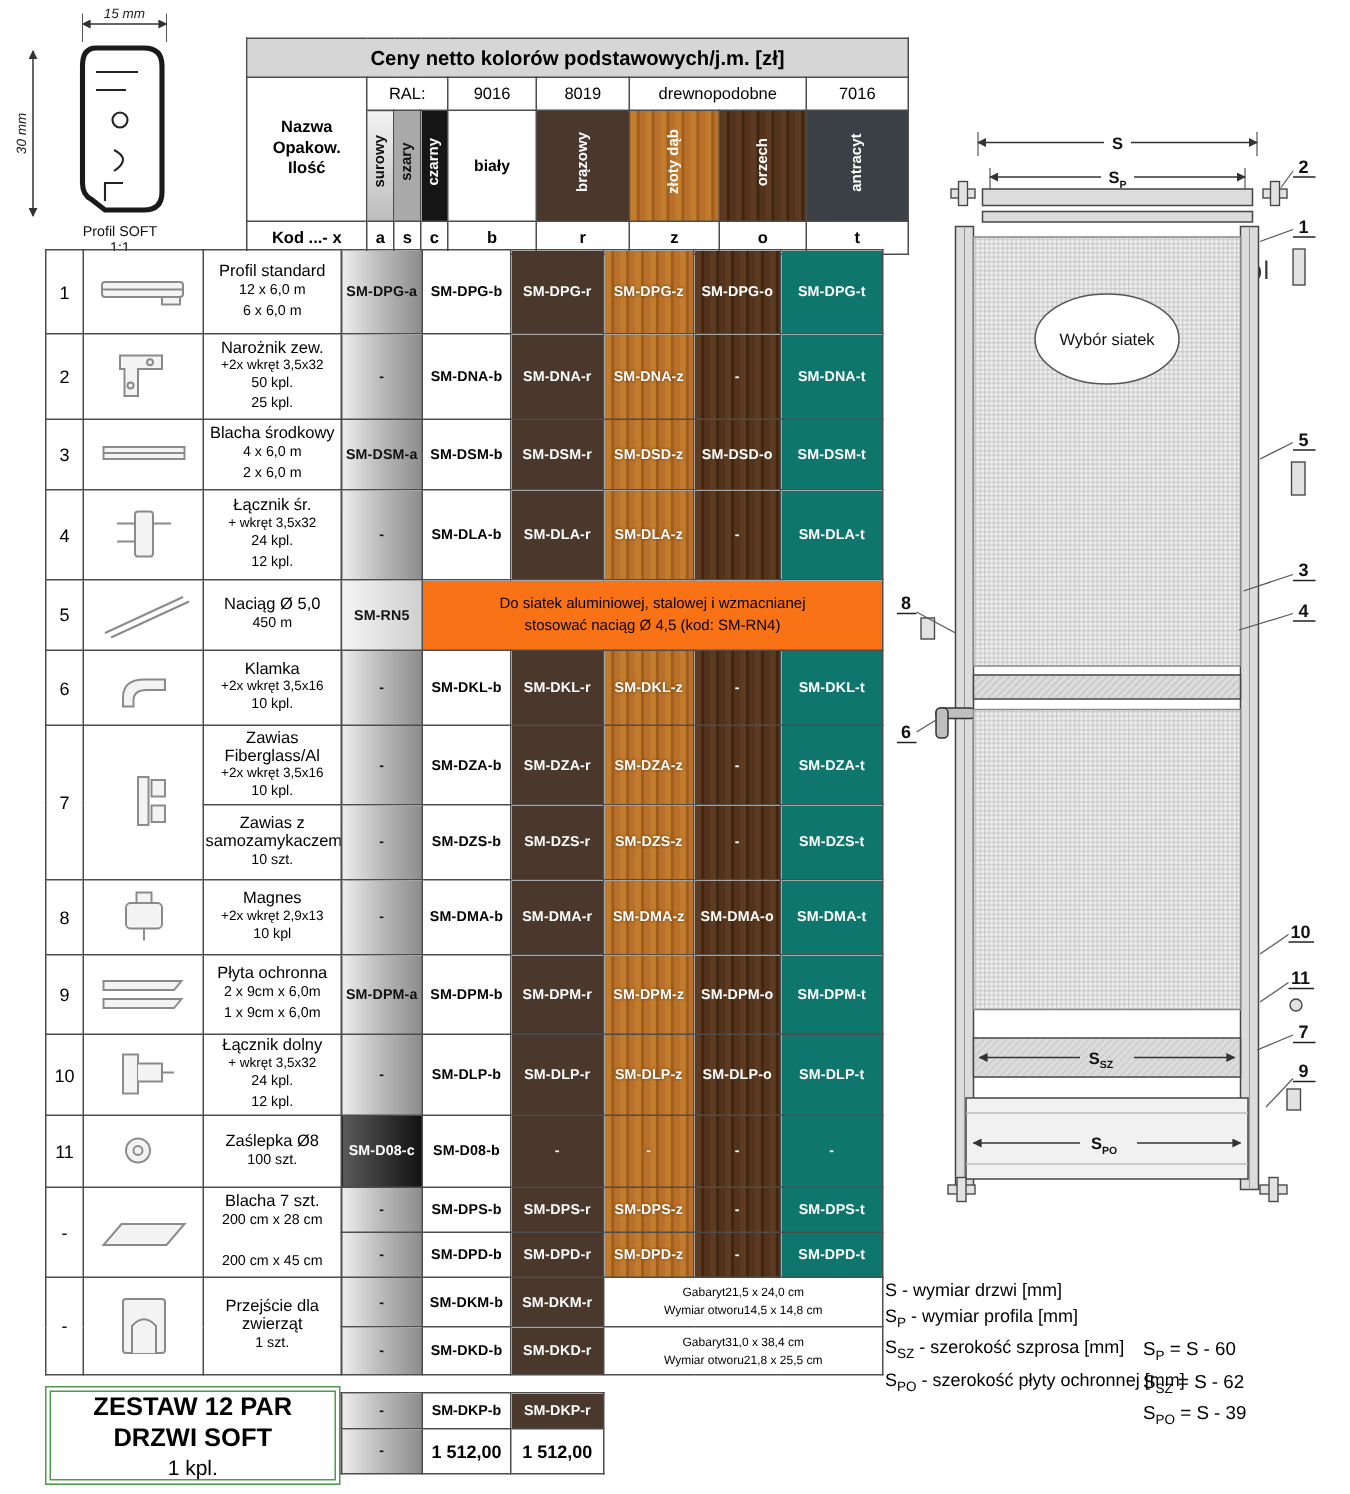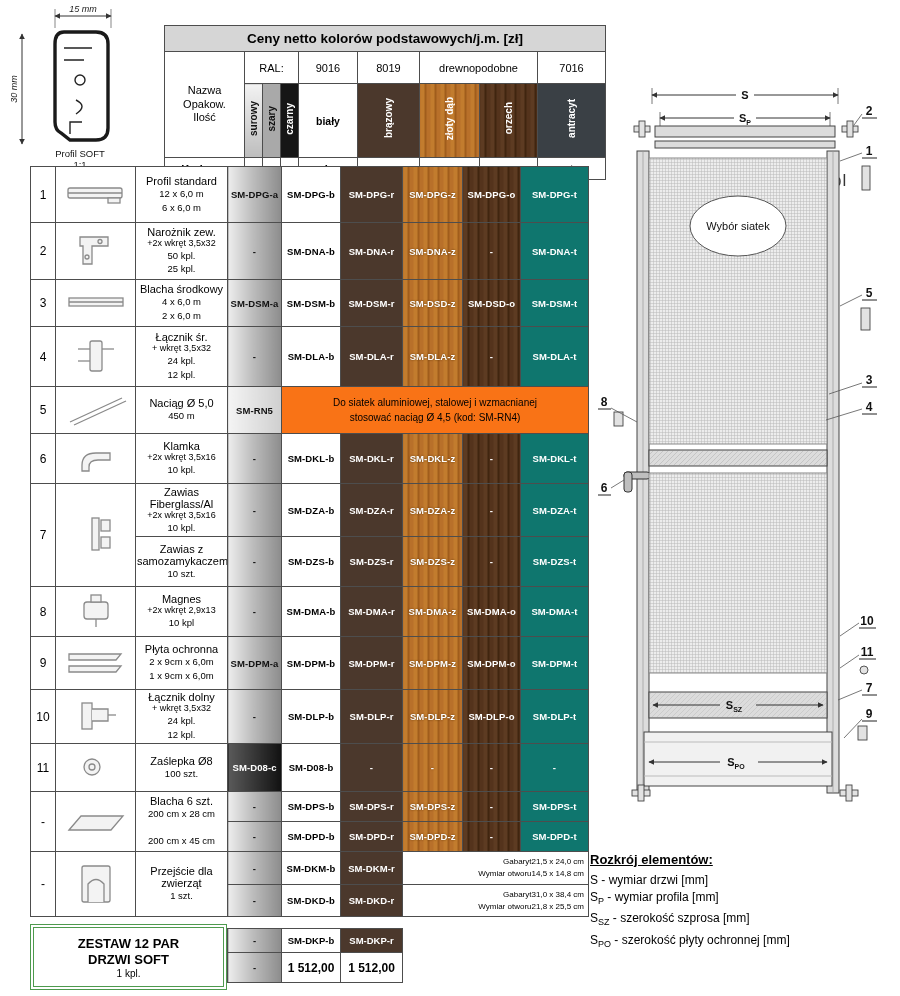--- a/index.html
+++ b/index.html
@@ -4,22 +4,22 @@
 <style>
   *{margin:0;padding:0;box-sizing:border-box}
   body{width:900px;height:996px;position:relative;background:#fff;color:#000;
        font-family:"Liberation Sans",sans-serif;overflow:hidden}
   table{border-collapse:collapse;table-layout:fixed}
   td{border:1px solid #4d4d4d;text-align:center;vertical-align:middle;padding:1px;overflow:hidden}
 
   
   #header-table{position:absolute;left:164px;top:25px;width:441px}
   #header-table .h-title td{background:#d6d6d6;font-weight:bold;font-size:13.5px;height:26px}
-  #header-table .h-ral td{font-size:11px;height:32px;background:#fff}
-  #header-table .h-name{background:#fff;font-weight:normal;font-size:12px;line-height:1.25}
+  #header-table .h-ral td{font-size:11px;height:22px;background:#fff}
+  #header-table .h-name{background:#fff;font-weight:bold;font-size:12px;line-height:1.25}
   #header-table .h-colors td{height:74px}
   .vert{writing-mode:vertical-rl;transform:rotate(180deg);font-size:10px;font-weight:bold;line-height:1;display:inline-block}
   #header-table .h-kod td{font-size:11px;font-weight:bold;height:22px;background:#fff}
   .sw-a{background:linear-gradient(180deg,#f2f2f2,#bdbdbd);color:#111}
   .sw-s{background:#a9a9a9;color:#111}
   .sw-c{background:#161616;color:#fff}
   .sw-b{background:#fff;color:#000;font-weight:bold;font-size:10.5px}
   .sw-r{background:#4b382c;color:#fff}
   .sw-z{background:repeating-linear-gradient(90deg,#c27c2e 0 4px,#a05d1c 4px 6px,#b8702a 6px 10px);color:#fff}
   .sw-o{background:repeating-linear-gradient(90deg,#5d3b22 0 4px,#40250f 4px 6px,#54331c 6px 10px);color:#fff}
@@ -39,28 +39,28 @@
   .c-b{background:#fff;color:#000}
   .c-r{background:#4b382c;color:#fff}
   .c-z{background:repeating-linear-gradient(90deg,#c27c2e 0 4px,#a05d1c 4px 6px,#b8702a 6px 10px);color:#fff;text-shadow:0 0 2px #5e3708}
   .c-o{background:repeating-linear-gradient(90deg,#5d3b22 0 4px,#40250f 4px 6px,#54331c 6px 10px);color:#fff}
   .c-t{background:#0f766e;color:#fff}
   .c-asc{background:linear-gradient(90deg,#ededed,#bdbdbd 45%,#8c8c8c);color:#111}
   .c-asc.dark{background:linear-gradient(90deg,#5a5a5a,#111);color:#fff}
   .c-asc.light{background:linear-gradient(90deg,#f4f4f4,#cfcfcf);color:#111}
   td.note{background:#f97316;font-size:10px;line-height:1.5}
   td.note2{background:#fff;font-size:8px;padding:1px 4px}
-  td.note2 .pair{display:flex;justify-content:flex-end;line-height:1.5}
+  td.note2 .pair{display:flex;justify-content:center;line-height:1.5}
 
   
   #zestaw-box{position:absolute;left:30px;top:924px;width:197px;height:66px;
       border:1px solid #4e9a4e;box-shadow:inset 0 0 0 2px #fff,inset 0 0 0 3px #4e9a4e;
       display:flex;flex-direction:column;align-items:center;justify-content:center;gap:1px}
-  #zestaw-box .z1,#zestaw-box .z2{font-size:13px;font-weight:bold}
-  #zestaw-box .z3{font-size:10px}
+  #zestaw-box .z1,#zestaw-box .z2{font-size:17px;font-weight:bold}
+  #zestaw-box .z3{font-size:14px}
   #zestaw-table{position:absolute;left:227px;top:928px;width:175px}
   #zestaw-table td{font-size:9.5px;font-weight:bold}
   #zestaw-table td.price{font-size:12px;background:#fff;color:#000}
 
   
   #profile-svg{position:absolute;left:8px;top:4px}
   #profile-svg .dim{stroke:#333;stroke-width:1}
   #profile-svg .thin{stroke:#555;stroke-width:.7}
   #profile-svg text{font-family:"Liberation Sans",sans-serif}
   .dimlabel{font-size:9px;font-style:italic;fill:#222;text-anchor:middle}
@@ -418,21 +418,21 @@
         <td class="code c-t">-</td>
       </tr>
       <tr style="height: 30px;">
         <td class="num" rowspan="2">-</td>
         <td class="img" rowspan="2">
           <svg class="sketch" viewBox="0 0 64 44" width="64" height="44">
             <path d="M5 30l12-14h42L47 30z"></path>
           </svg>
         </td>
         <td class="name" rowspan="2">
-          <div class="nm-title">Blacha 6 szt.</div>
+          <div class="nm-title">Blacha 7 szt.</div>
           <div class="nm-qty">200 cm x 28 cm</div>
           <div class="nm-qty">&nbsp;</div>
           <div class="nm-qty">200 cm x 45 cm</div>
         </td>
         <td class="code c-asc">-</td>
         <td class="code c-b">SM-DPS-b</td>
         <td class="code c-r">SM-DPS-r</td>
         <td class="code c-z">SM-DPS-z</td>
         <td class="code c-o">-</td>
         <td class="code c-t">SM-DPS-t</td>
@@ -633,26 +633,30 @@
       <line class="leader" x1="266" y1="612" x2="242" y2="622"></line>
     </g>
   <g>
       <text class="callout" x="273" y="640">9</text>
       <line class="uline" x1="266" y1="643" x2="281" y2="643"></line>
       <line class="leader" x1="266" y1="641" x2="248" y2="660"></line>
     </g>
 </svg>
 
 <div id="legend">
-  <div class="lg-title">Rozkrój elementów:</div>
   <div id="legend-items">
       <div class="lg-row"><span class="sym">S</span><span> - wymiar drzwi [mm]</span></div>
       <div class="lg-row"><span class="sym">S<sub>P</sub></span><span> - wymiar profila [mm]</span></div>
       <div class="lg-row"><span class="sym">S<sub>SZ</sub></span><span> - szerokość szprosa [mm]</span></div>
       <div class="lg-row"><span class="sym">S<sub>PO</sub></span><span> - szerokość płyty ochronnej [mm]</span></div>
+    </div>
+  <div id="legend-formulas">
+      <div class="lg-row"><span class="sym">S<sub>P</sub></span><span> = S - 60</span></div>
+      <div class="lg-row"><span class="sym">S<sub>SZ</sub></span><span> = S - 62</span></div>
+      <div class="lg-row"><span class="sym">S<sub>PO</sub></span><span> = S - 39</span></div>
     </div>
 </div>
 
 <div id="zestaw-box">
   <div class="z1">ZESTAW 12 PAR</div>
   <div class="z2">DRZWI SOFT</div>
   <div class="z3">1 kpl.</div>
 </div>
 <table id="zestaw-table">
   <colgroup>

